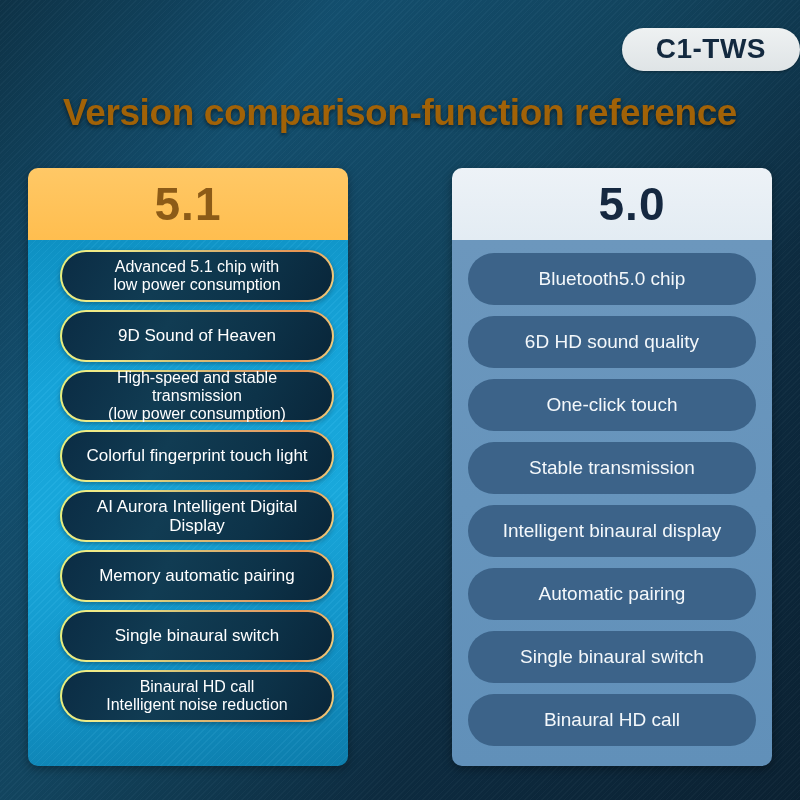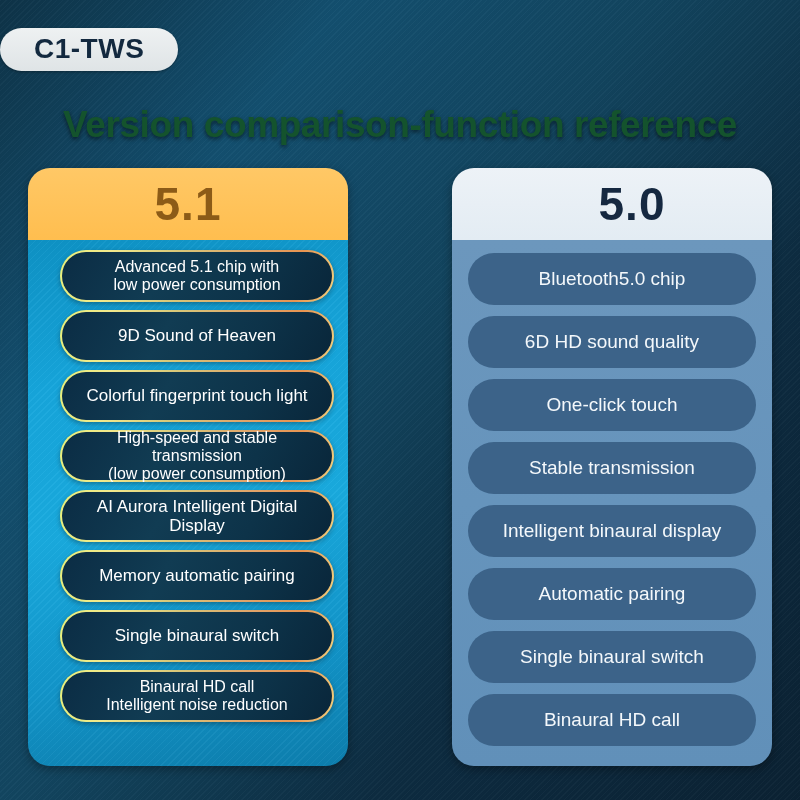--- a/index.html
+++ b/index.html
@@ -25,64 +25,64 @@
       linear-gradient(128deg, #0e3348 0%, #135070 24%, #12455f 46%, #0d2c41 70%, #0b2233 100%);
   }
 
   
   .badge-wrap {
     position: absolute;
     top: 28px;
     left: 0;
     width: 800px;
     display: flex;
-    justify-content: flex-start;
+    justify-content: flex-end;
   }
   .badge {
     background: linear-gradient(180deg, #eef1f2 0%, #dfe4e6 100%);
     color: #13293f;
     font-size: 28px;
     font-weight: bold;
     letter-spacing: 0.5px;
     border-radius: 24px;
     padding: 6px 34px 8px 34px;
     line-height: 1.05;
     box-shadow: 0 1px 3px rgba(0,0,0,0.35);
   }
 
   
   .heading {
     position: absolute;
-    top: 104px;
+    top: 92px;
     left: 0;
     width: 800px;
     text-align: center;
     font-size: 37px;
     font-weight: bold;
-    color: #14532d;
+    color: #a16207;
     letter-spacing: -0.4px;
     text-shadow: 0 2px 4px rgba(0,0,0,0.55);
     white-space: nowrap;
   }
 
   
   .columns {
     position: absolute;
     top: 168px;
     left: 28px;
     width: 744px;
     height: 600px;
     display: flex;
     justify-content: space-between;
   }
 
   .card {
     width: 320px;
     height: 598px;
-    border-radius: 22px;
+    border-radius: 10px;
     overflow: hidden;
     display: flex;
     flex-direction: column;
     box-shadow: 0 3px 10px rgba(0,0,0,0.35);
   }
 
   .card-header {
     height: 72px;
     flex: 0 0 72px;
     display: flex;
@@ -185,24 +185,24 @@
   <div class="card card-left">
     <div class="card-header">5.1</div>
     <div class="card-body">
       <div class="pill-left">
         <div class="pill-left-inner two-line">Advanced 5.1 chip with<br>low power consumption</div>
       </div>
       <div class="pill-left">
         <div class="pill-left-inner">9D Sound of Heaven</div>
       </div>
       <div class="pill-left">
+        <div class="pill-left-inner two-line">High-speed and stable transmission<br>(low power consumption)</div>
+      </div>
+      <div class="pill-left">
         <div class="pill-left-inner">Colorful fingerprint touch light</div>
-      </div>
-      <div class="pill-left">
-        <div class="pill-left-inner two-line">High-speed and stable transmission<br>(low power consumption)</div>
       </div>
       <div class="pill-left">
         <div class="pill-left-inner">AI Aurora Intelligent Digital Display</div>
       </div>
       <div class="pill-left">
         <div class="pill-left-inner">Memory automatic pairing</div>
       </div>
       <div class="pill-left">
         <div class="pill-left-inner">Single binaural switch</div>
       </div>

